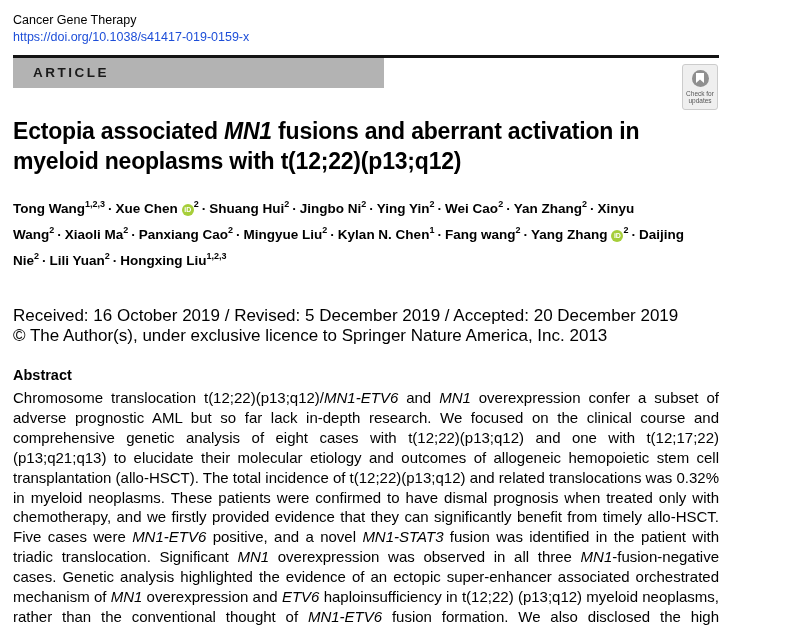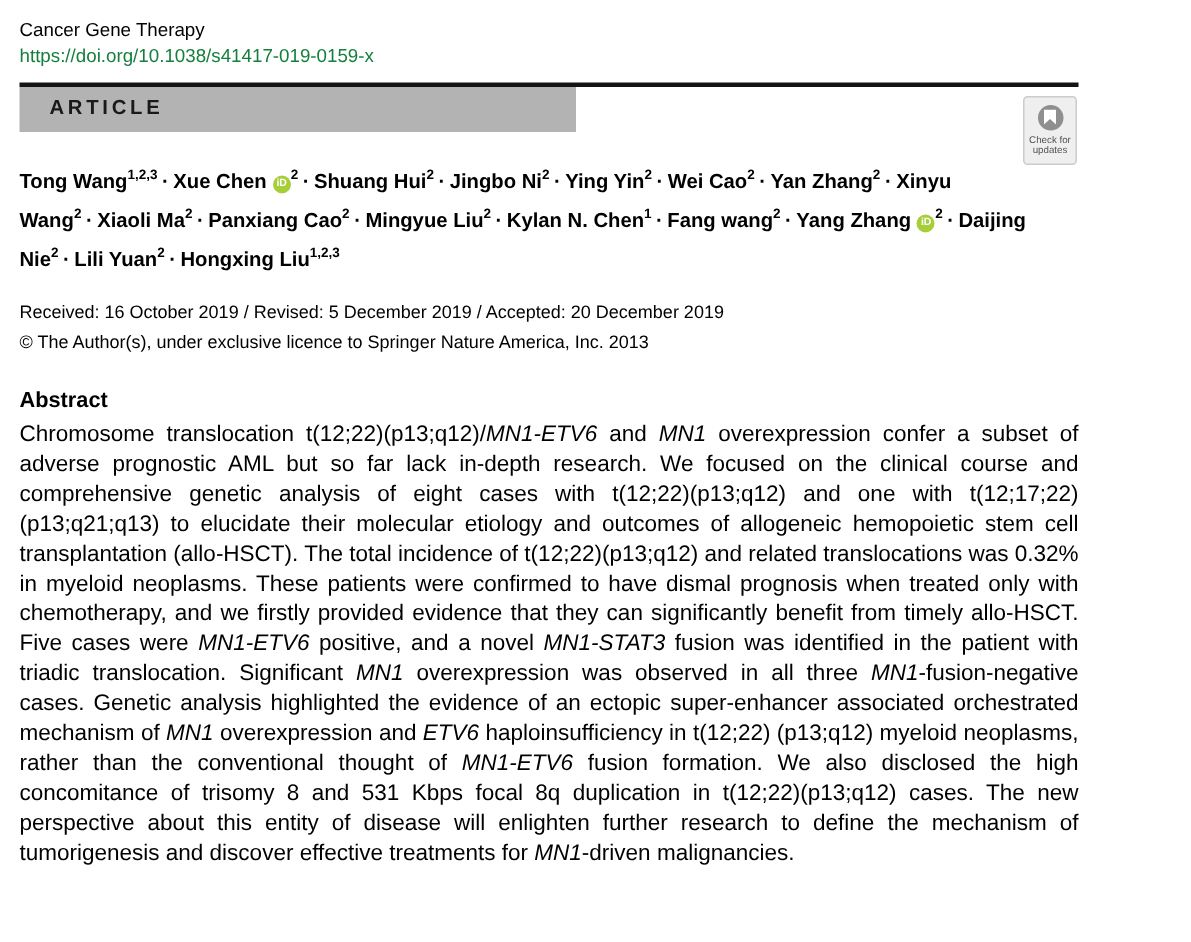--- a/index.html
+++ b/index.html
@@ -23,21 +23,21 @@
     background: #fff;
   }
   .journal-name {
     font-size: 12.5px;
     line-height: 17px;
     font-weight: 500;
   }
   .journal-doi {
     font-size: 12.5px;
     line-height: 17px;
-    color: #15803d;
+    color: #1d4ed8;
     text-decoration: none;
   }
   .top-rule {
     margin-top: 9px;
     height: 3px;
     background: #141414;
   }
   .banner {
     width: 371px;
     background: var(--banner-gray, #b3b3b3);
@@ -112,22 +112,22 @@
     background: var(--orcid-green, #a6ce39);
     color: #fff;
     font-size: 7px;
     font-weight: bold;
     text-align: center;
     line-height: 12px;
     margin-left: 4px;
     vertical-align: 1px;
   }
   .meta {
-    margin-top: 12px;
-    font-size: 12px;
+    margin-top: 32px;
+    font-size: 17px;
     line-height: 20px;
   }
   .abstract-heading {
     margin: 21px 0 0 0;
     font-size: 14.5px;
     font-weight: bold;
   }
   .abstract-body {
     margin: 5px 0 0 0;
     font-family: Liberation Sans, sans-serif;
@@ -158,20 +158,21 @@
       <svg width="8" height="10" viewBox="0 0 8 10" aria-hidden="true">
         <path d="M0 0 H8 V10 L4 6.4 L0 10 Z" fill="#ffffff"></path>
       </svg>
     </span>
     <span class="badge-text">
       <span>Check for</span><br>
       <span>updates</span>
     </span>
   </div>
 
+  <h1 class="title">Ectopia associated <i>MN1</i> fusions and aberrant activation in myeloid neoplasms with t(12;22)(p13;q12)</h1>
 
   <div class="authors"><span class="author">Tong Wang<sup>1,2,3</sup></span><span class="sep">·</span><span class="author">Xue Chen<span class="orcid">iD</span><sup>2</sup></span><span class="sep">·</span><span class="author">Shuang Hui<sup>2</sup></span><span class="sep">·</span><span class="author">Jingbo Ni<sup>2</sup></span><span class="sep">·</span><span class="author">Ying Yin<sup>2</sup></span><span class="sep">·</span><span class="author">Wei Cao<sup>2</sup></span><span class="sep">·</span><span class="author">Yan Zhang<sup>2</sup></span><span class="sep">·</span><span class="author">Xinyu Wang<sup>2</sup></span><span class="sep">·</span><span class="author">Xiaoli Ma<sup>2</sup></span><span class="sep">·</span><span class="author">Panxiang Cao<sup>2</sup></span><span class="sep">·</span><span class="author">Mingyue Liu<sup>2</sup></span><span class="sep">·</span><span class="author">Kylan N. Chen<sup>1</sup></span><span class="sep">·</span><span class="author">Fang wang<sup>2</sup></span><span class="sep">·</span><span class="author">Yang Zhang<span class="orcid">iD</span><sup>2</sup></span><span class="sep">·</span><span class="author">Daijing Nie<sup>2</sup></span><span class="sep">·</span><span class="author">Lili Yuan<sup>2</sup></span><span class="sep">·</span><span class="author">Hongxing Liu<sup>1,2,3</sup></span></div>
 
   <div class="meta">
     <div>Received: 16 October 2019 / Revised: 5 December 2019 / Accepted: 20 December 2019</div>
     <div>© The Author(s), under exclusive licence to Springer Nature America, Inc. 2013</div>
   </div>
 
   <h2 class="abstract-heading">Abstract</h2>
   <p class="abstract-body">Chromosome translocation t(12;22)(p13;q12)/<i>MN1-ETV6</i> and <i>MN1</i> overexpression confer a subset of adverse prognostic AML but so far lack in-depth research. We focused on the clinical course and comprehensive genetic analysis of eight cases with t(12;22)(p13;q12) and one with t(12;17;22) (p13;q21;q13) to elucidate their molecular etiology and outcomes of allogeneic hemopoietic stem cell transplantation (allo-HSCT). The total incidence of t(12;22)(p13;q12) and related translocations was 0.32% in myeloid neoplasms. These patients were confirmed to have dismal prognosis when treated only with chemotherapy, and we firstly provided evidence that they can significantly benefit from timely allo-HSCT. Five cases were <i>MN1-ETV6</i> positive, and a novel <i>MN1-STAT3</i> fusion was identified in the patient with triadic translocation. Significant <i>MN1</i> overexpression was observed in all three <i>MN1</i>-fusion-negative cases. Genetic analysis highlighted the evidence of an ectopic super-enhancer associated orchestrated mechanism of <i>MN1</i> overexpression and <i>ETV6</i> haploinsufficiency in t(12;22) (p13;q12) myeloid neoplasms, rather than the conventional thought of <i>MN1-ETV6</i> fusion formation. We also disclosed the high concomitance of trisomy 8 and 531 Kbps focal 8q duplication in t(12;22)(p13;q12) cases. The new perspective about this entity of disease will enlighten further research to define the mechanism of tumorigenesis and discover effective treatments for <i>MN1</i>-driven malignancies.</p>

